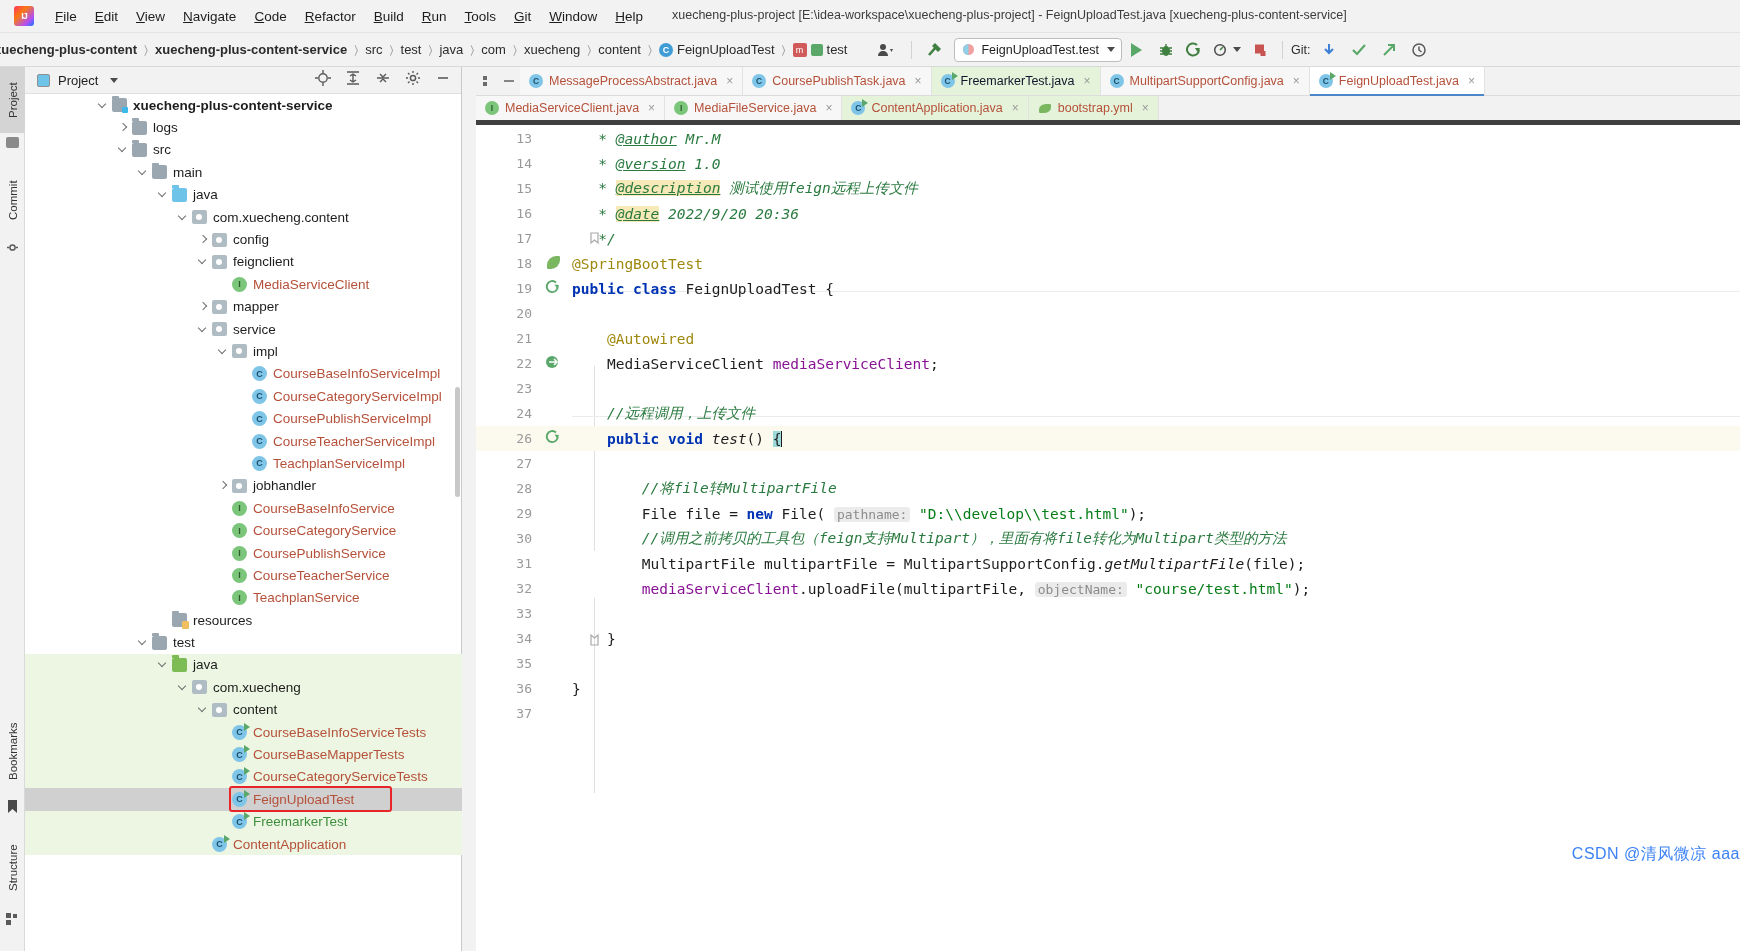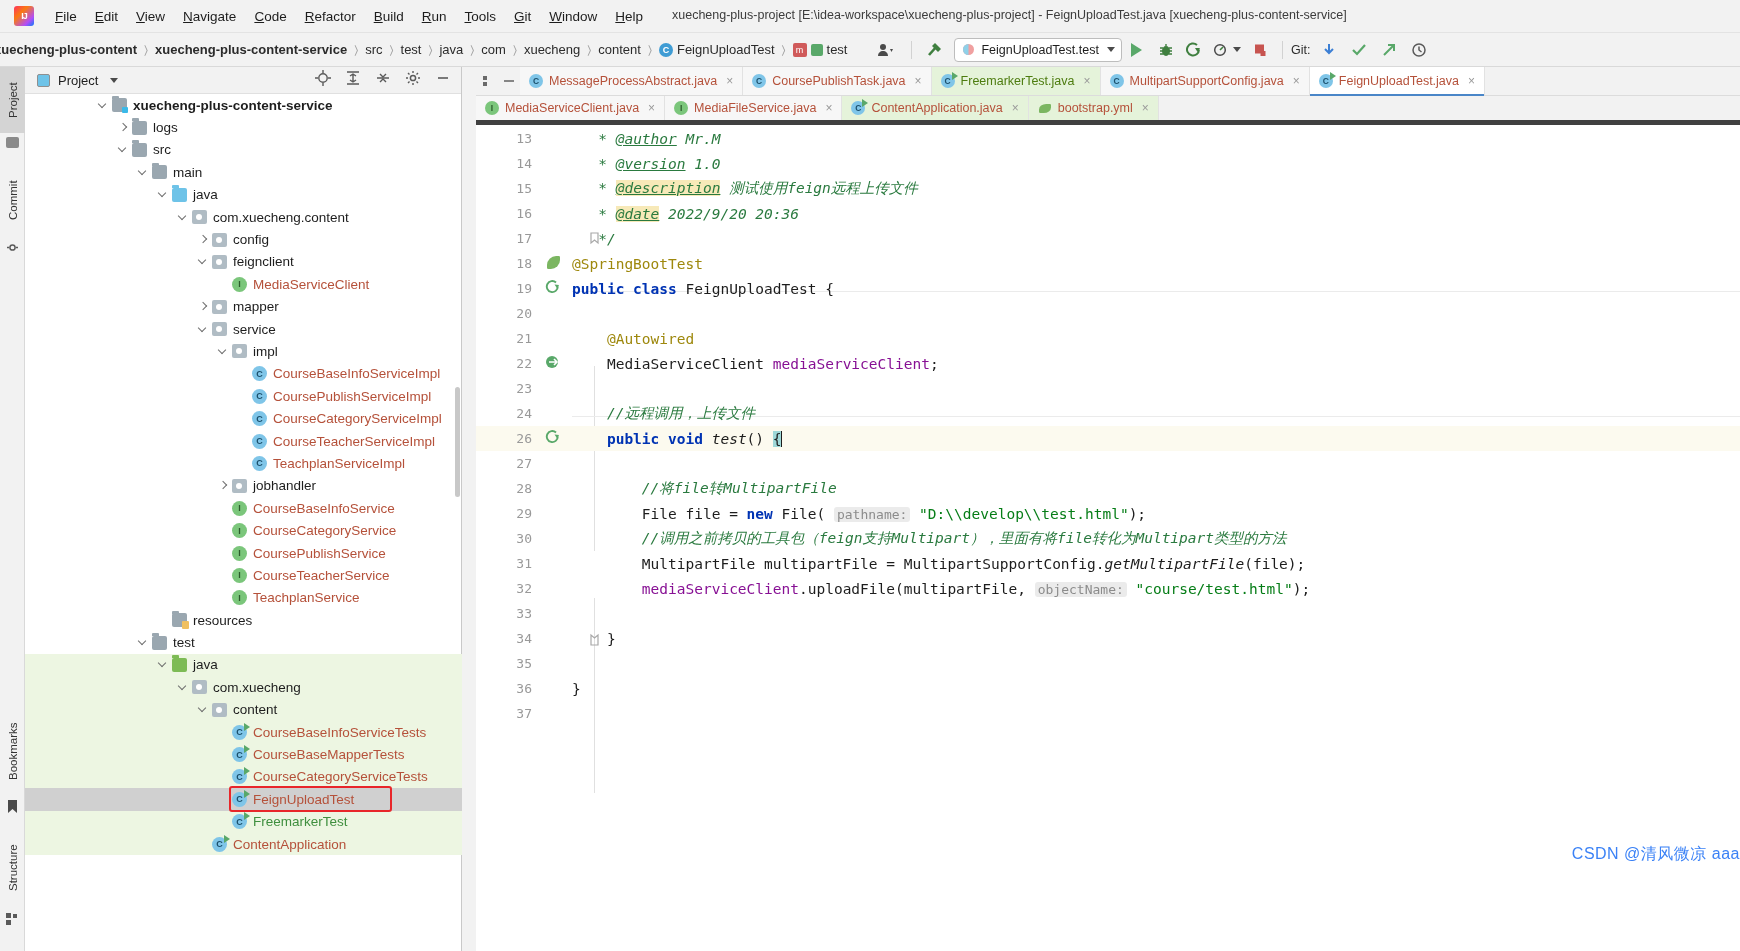--- a/index.html
+++ b/index.html
@@ -159,21 +159,21 @@
     display:flex; align-items:center; padding:0 9px 0 9px; font-size:12.5px;
     background:#f7f7f7; border-right:1px solid #e2e2e2; cursor:default; white-space:nowrap;
     position:relative;
   }
   .etab.green { background:#e5f3da; }
   .etab.active { background:#ffffff; }
   .etab.active::after{
     content:""; position:absolute; left:0; right:0; bottom:-1px; height:2.5px; background:#4a86c8;
   }
   .etab .tn { color:#b5513a; margin-left:6px; }
-  .etab .tn.greentxt { color:#4d7c0f; }
+  .etab .tn.greentxt { color:#0f172a; }
   .etab .x { margin-left:9px; color:#9a9a9a; font-size:12px; }
   .etab .ti { width:14px;height:14px;border-radius:50%;position:relative;flex:0 0 auto; }
   .ti.c { background:#7fc5e8; }
   .ti.c::after{content:"C";position:absolute;inset:0;display:flex;align-items:center;justify-content:center;font-size:8.5px;color:#1b4f6b;font-weight:bold;}
   .ti.i { background:#7bc67b; }
   .ti.i::after{content:"I";position:absolute;inset:0;display:flex;align-items:center;justify-content:center;font-size:8.5px;color:#2b5b2b;font-weight:bold;}
   .ti.test::before{content:"";position:absolute;right:-3px;top:-2px;width:0;height:0;
      border-left:6px solid #59a869;border-top:4px solid transparent;border-bottom:4px solid transparent;}
   .ti.yml { background:none; }
   .ti.yml::after{content:"";position:absolute;left:1px;top:3px;width:12px;height:9px;
@@ -507,27 +507,27 @@
         <div class="trow">
           <span style="width: 212px; flex: 0 0 auto;"></span>
           <span class="arrow "></span>
           <span class="circ c"></span>
           <span class="tlabel orange">CourseBaseInfoServiceImpl</span>
         </div>
         <div class="trow">
           <span style="width: 212px; flex: 0 0 auto;"></span>
           <span class="arrow "></span>
           <span class="circ c"></span>
+          <span class="tlabel orange">CourseCategoryServiceImpl</span>
+        </div>
+        <div class="trow">
+          <span style="width: 212px; flex: 0 0 auto;"></span>
+          <span class="arrow "></span>
+          <span class="circ c"></span>
           <span class="tlabel orange">CoursePublishServiceImpl</span>
-        </div>
-        <div class="trow">
-          <span style="width: 212px; flex: 0 0 auto;"></span>
-          <span class="arrow "></span>
-          <span class="circ c"></span>
-          <span class="tlabel orange">CourseCategoryServiceImpl</span>
         </div>
         <div class="trow">
           <span style="width: 212px; flex: 0 0 auto;"></span>
           <span class="arrow "></span>
           <span class="circ c"></span>
           <span class="tlabel orange">CourseTeacherServiceImpl</span>
         </div>
         <div class="trow">
           <span style="width: 212px; flex: 0 0 auto;"></span>
           <span class="arrow "></span>

